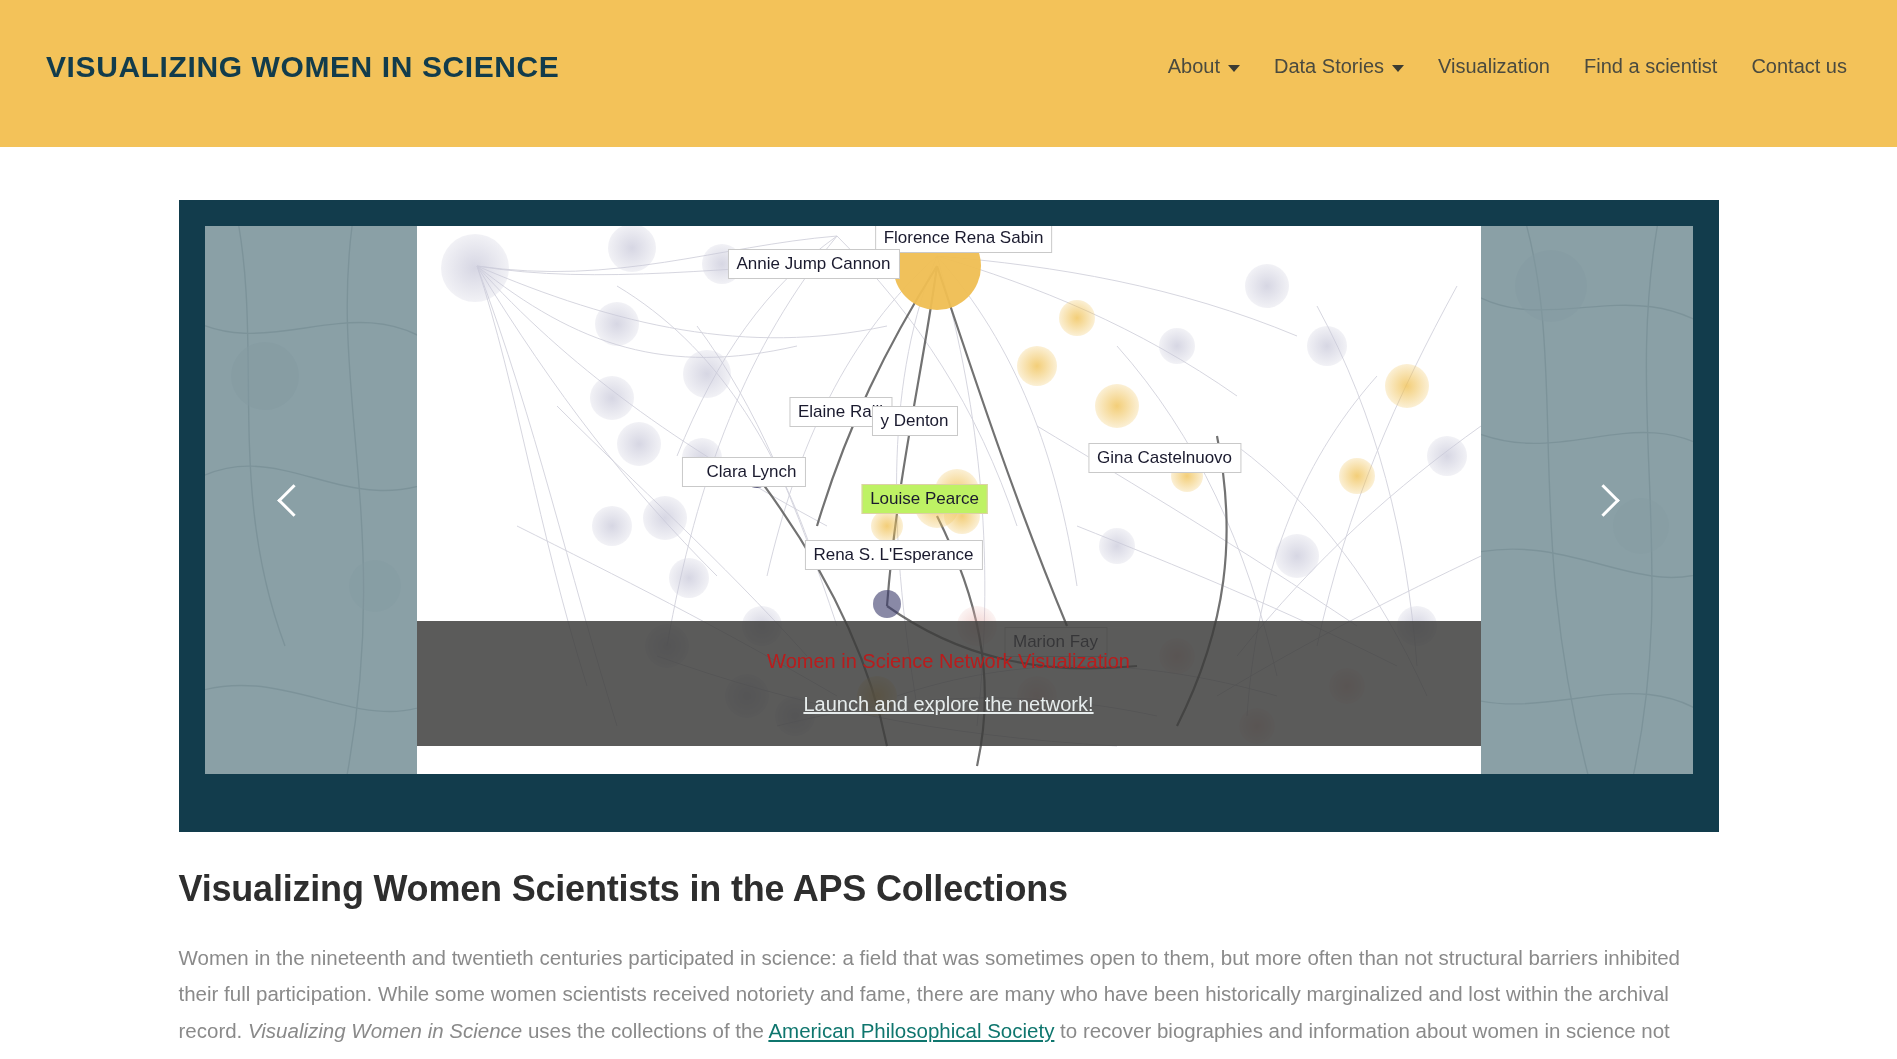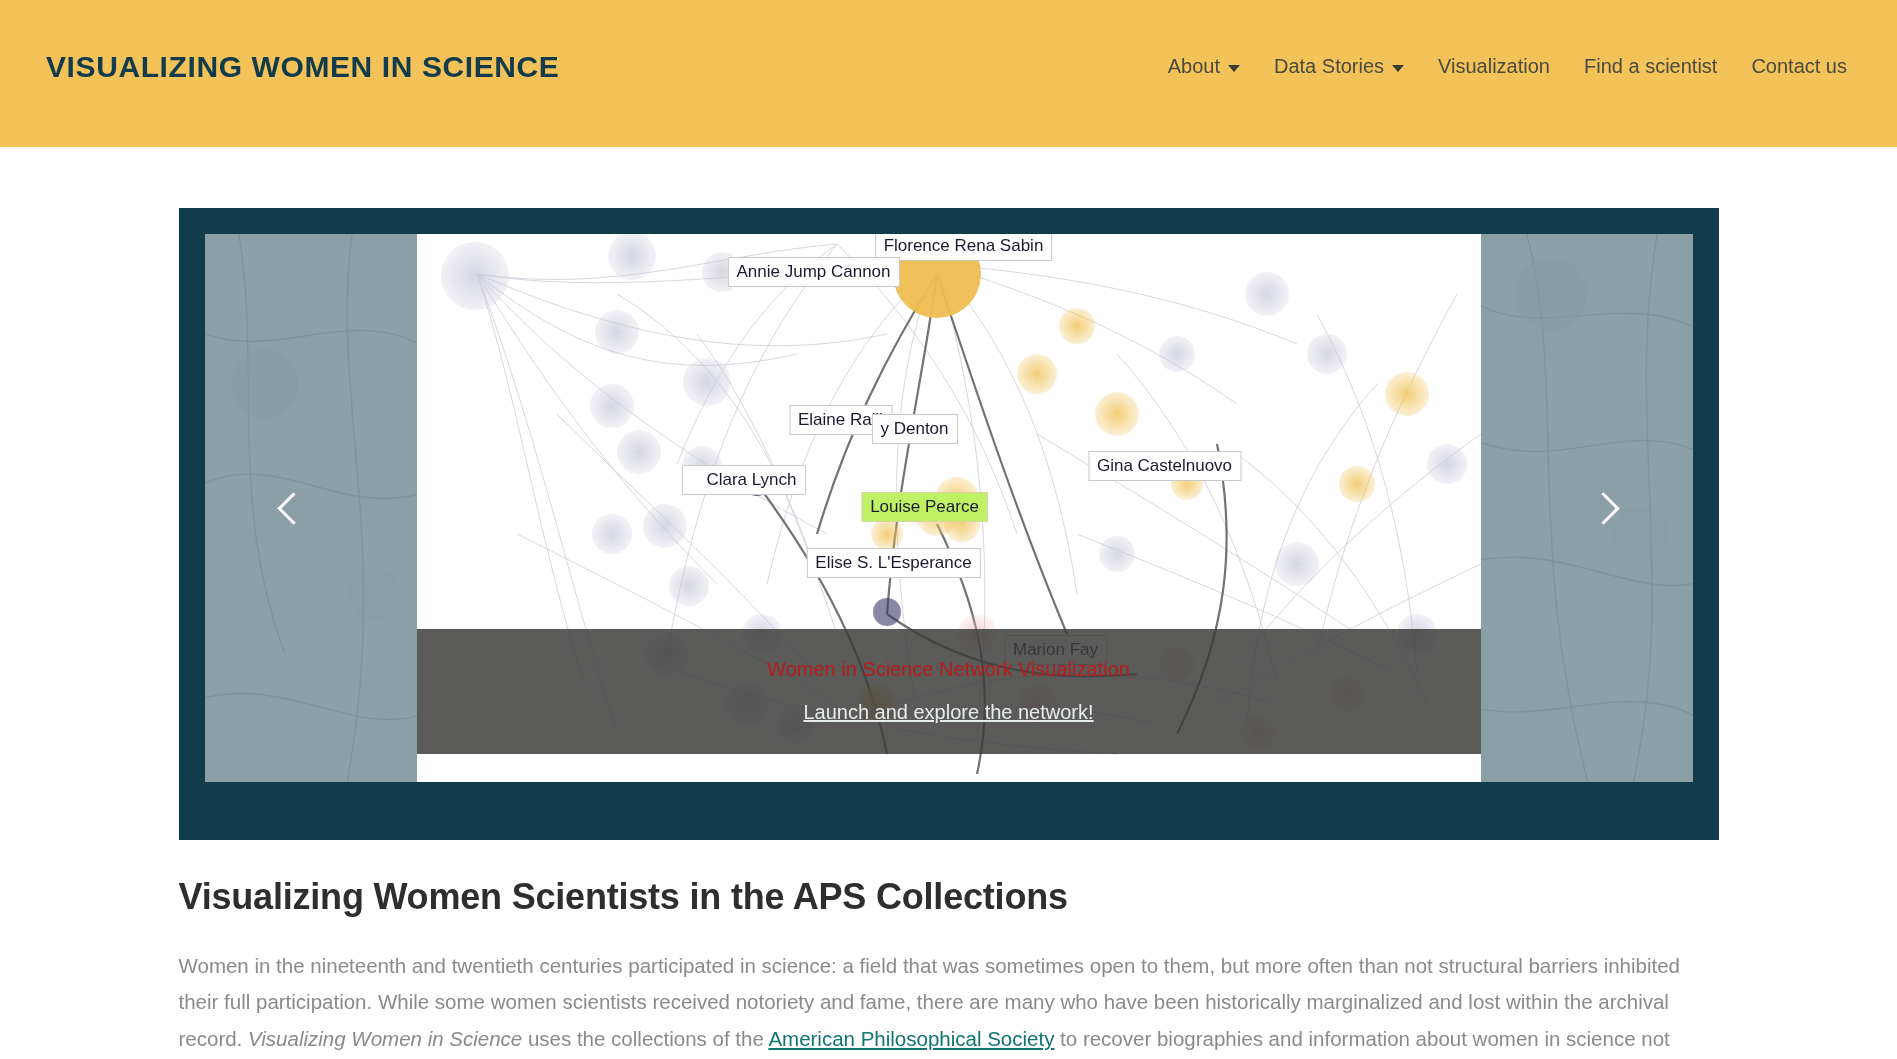--- a/index.html
+++ b/index.html
@@ -75,21 +75,21 @@
     width: 1560px;
     margin: 0 auto;
     padding-top: 45px;
     box-sizing: border-box;
   }
 
   
   .carousel-frame {
     position: relative;
     width: 1540px;
-    margin: 16px auto;
+    margin: 8px auto;
     height: 632px;
     background: #123c4c;
     padding: 26px 0 0 0;
     box-sizing: border-box;
   }
   .carousel-stage {
     position: relative;
     width: 1488px;
     height: 548px;
     margin: 0 auto;
@@ -365,21 +365,21 @@
           </g>
         </svg>
 
         <div class="node-label" style="left:547px; top:12px;">Florence Rena Sabin</div>
         <div class="node-label" style="left:397px; top:38px;">Annie Jump Cannon</div>
         <div class="node-label" style="left:424px; top:186px;">Elaine Ralli</div>
         <div class="node-label" style="left:498px; top:195px;">y Denton</div>
         <div class="node-label" style="left:748px; top:232px;text-align:right;">Gina Castelnuovo</div>
         <div class="node-label" style="left:327px; top:246px;padding-left:24px;">Clara Lynch</div>
         <div class="node-label hl" style="left:508px; top:273px;">Louise Pearce</div>
-        <div class="node-label" style="left:477px; top:329px;">Elise S. L'Esperance</div>
+        <div class="node-label" style="left:477px; top:329px;">Rena S. L'Esperance</div>
         <div class="node-label" style="left:639px; top:416px;">Marion Fay</div>
 
         <div class="carousel-caption" style="left:0; width:1064px;">
           <div class="caption-title">Women in Science Network Visualization</div>
           <a class="caption-link">Launch and explore the network!</a>
         </div>
       </div>
 
       <div class="slide-side right">
         <svg width="212" height="548" viewBox="0 0 212 548">

